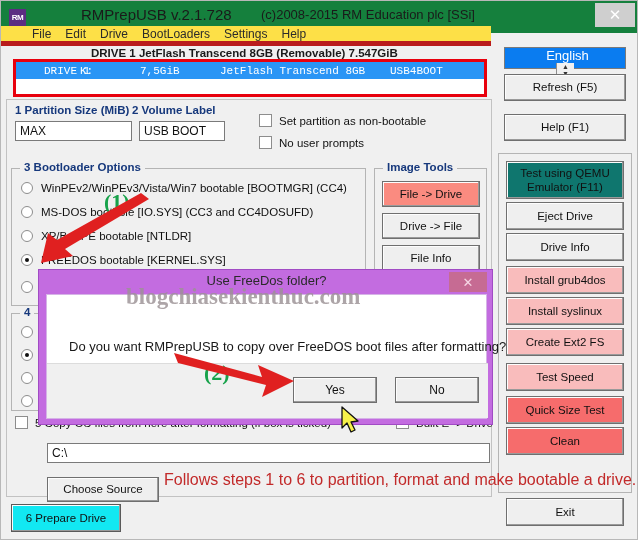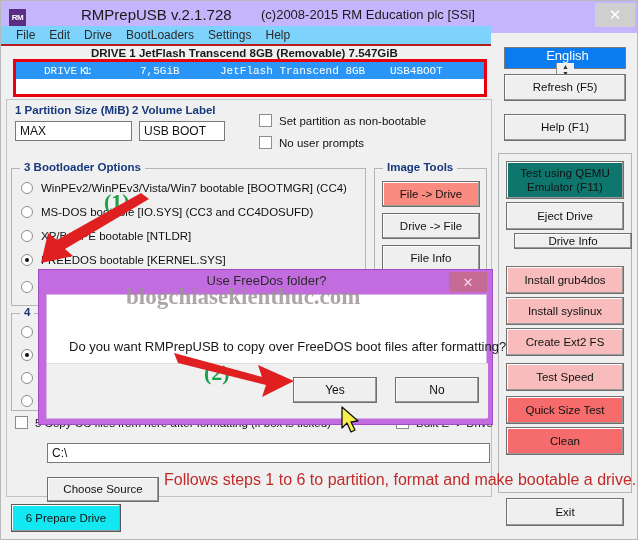--- a/index.html
+++ b/index.html
@@ -15,21 +15,21 @@
     width: 638px; height: 540px;
     background: #f0f0f0;
     border: 1px solid #b8b8b8;
     overflow: hidden;
   }
 
   
   .titlebar {
     position: absolute; left: 0; top: 0;
     width: 638px; height: 32px;
-    background: #c4b5fd;
+    background: #15803d;
     display: flex; align-items: center;
   }
   .app-logo {
     width: 17px; height: 17px;
     margin-left: 8px;
     background: #5b2d82;
     color: #fff;
     font-size: 8px; font-weight: bold;
     display: flex; align-items: center; justify-content: center;
     letter-spacing: -0.5px;
@@ -51,23 +51,23 @@
     color: #fff;
     font-size: 15px;
     display: flex; align-items: center; justify-content: center;
   }
 
   
   .menubar {
     position: absolute; left: 0; top: 25px;
     width: 490px; height: 20px;
     display: flex; align-items: center;
-    padding-left: 8px;
-    background: #7dd3fc;
-    border-bottom: 2px solid #b91c1c;
+    padding-left: 24px;
+    background: #fde047;
+    border-bottom: 5px solid #b91c1c;
   }
   .menubar .mi {
     font-size: 12px; color: #2b2b2b;
     padding: 1px 7px;
     white-space: nowrap;
   }
 
   
   .drive-header {
     position: absolute; left: 90px; top: 46px;
@@ -220,21 +220,21 @@
     background: #f0f0f0;
     border-left: 1px solid #8d8d8d;
     display: flex; flex-direction: column;
     align-items: center; justify-content: center;
     font-size: 7px; color: #333; line-height: 7px;
   }
   .b-refresh  { left: 503px; top: 73px; width: 122px; height: 27px; }
   .b-help     { left: 503px; top: 113px; width: 122px; height: 27px; }
   .b-qemu     { left: 505px; top: 160px; width: 118px; height: 38px; }
   .b-eject    { left: 505px; top: 201px; width: 118px; height: 28px; }
-  .b-driveinfo{ left: 505px; top: 232px; width: 118px; height: 16px; margin-left: 8px; }
+  .b-driveinfo{ left: 505px; top: 232px; width: 118px; height: 28px; }
   .b-grub     { left: 505px; top: 265px; width: 118px; height: 28px; }
   .b-syslinux { left: 505px; top: 296px; width: 118px; height: 28px; }
   .b-ext2     { left: 505px; top: 327px; width: 118px; height: 28px; }
   .b-speed    { left: 505px; top: 362px; width: 118px; height: 28px; }
   .b-qsize    { left: 505px; top: 395px; width: 118px; height: 28px; }
   .b-clean    { left: 505px; top: 426px; width: 118px; height: 28px; }
   .b-exit     { left: 505px; top: 497px; width: 118px; height: 28px; }
 
   
   .chk-copyos { left: 14px; top: 415px; }

